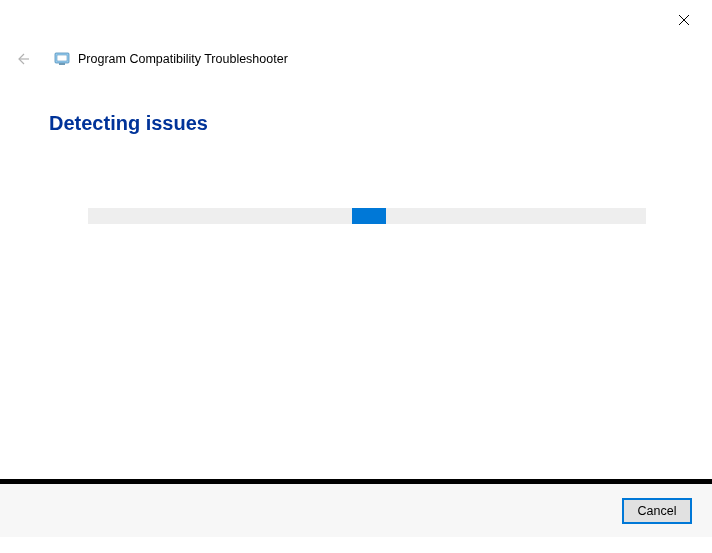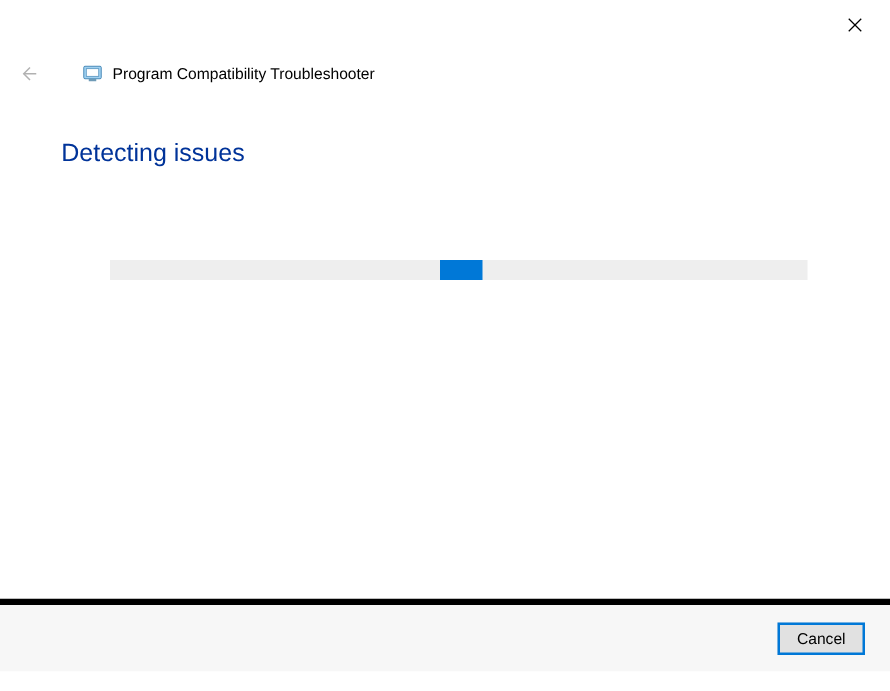--- a/index.html
+++ b/index.html
@@ -31,21 +31,21 @@
       height: 12px;
       stroke: #000;
       stroke-width: 1;
     }
     .header {
       position: absolute;
       top: 48px;
       left: 12px;
       display: flex;
       align-items: center;
-      gap: 32px;
+      gap: 20px;
     }
     .back-arrow {
       width: 22px;
       height: 22px;
       display: flex;
       align-items: center;
       justify-content: center;
       opacity: 0.45;
     }
     .back-arrow svg {
@@ -65,21 +65,21 @@
       color: #000;
       display: flex;
       align-items: center;
       gap: 8px;
     }
     .main-heading {
       position: absolute;
       top: 112px;
       left: 49px;
       font-size: 20px;
-      font-weight: 400;
+      font-weight: 700;
       color: #003399;
     }
     .progress-track {
       position: absolute;
       top: 208px;
       left: 88px;
       width: 558px;
       height: 16px;
       background: #eeeeee;
     }

